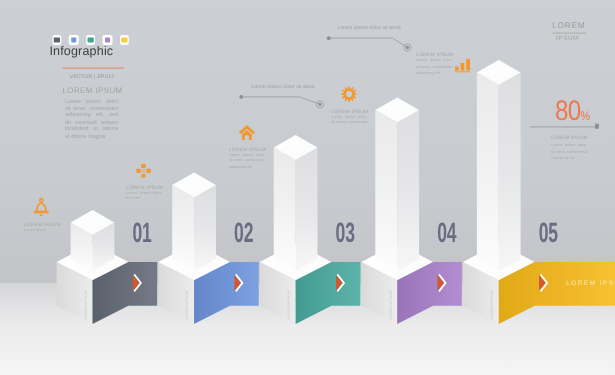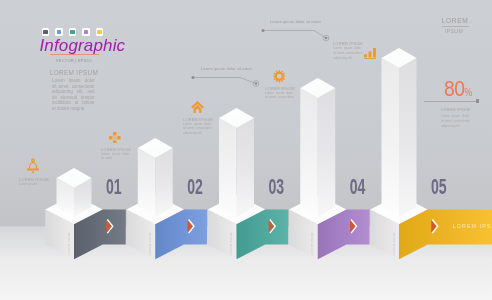--- a/index.html
+++ b/index.html
@@ -7,21 +7,21 @@
        font-family:"Liberation Sans",sans-serif;}
   #stage{position:relative;width:492px;height:300px;overflow:hidden;background:#c9ccd0;}
   #scene{position:absolute;left:0;top:0;}
   .abs{position:absolute;}
 
   
   #swatches{left:41.8px;top:28.3px;display:flex;gap:6px;}
   .sw{width:7.5px;height:7.5px;background:#fff;border-radius:1.6px;
       display:flex;align-items:center;justify-content:center;}
   .sw i{display:block;width:4.4px;height:4.4px;border-radius:.6px;}
-  #brand-title{left:39.5px;top:36.3px;font-size:17px;color:#a21caf;letter-spacing:.15px;font-weight:400;font-style:italic;}
+  #brand-title{left:39.5px;top:36.3px;font-size:10px;color:#404040;letter-spacing:.15px;font-weight:400;}
   #brand-rule{left:50px;top:54.2px;width:49px;height:.9px;background:#e89276;}
   #brand-sub{left:55.8px;top:57.8px;font-size:4.0px;color:#949493;letter-spacing:.25px;}
   #brand-head{left:50px;top:68.7px;font-size:6.4px;color:#a3a3a1;letter-spacing:.3px;}
   #brand-body{left:52px;top:78.3px;width:42.6px;font-size:4.45px;line-height:5.45px;
               color:#a6a7a8;}
   #brand-body .jline{text-align:justify;text-align-last:justify;white-space:nowrap;}
   #brand-body .jline:last-child{text-align-last:left;}
 
   
   #rp-t1{left:441.8px;top:17.3px;font-size:6.6px;color:#9f9d99;letter-spacing:.62px;}

